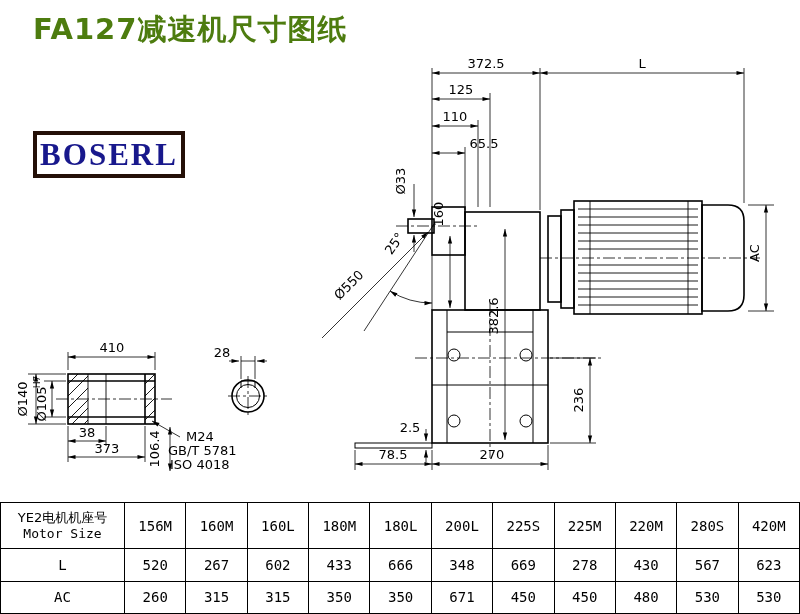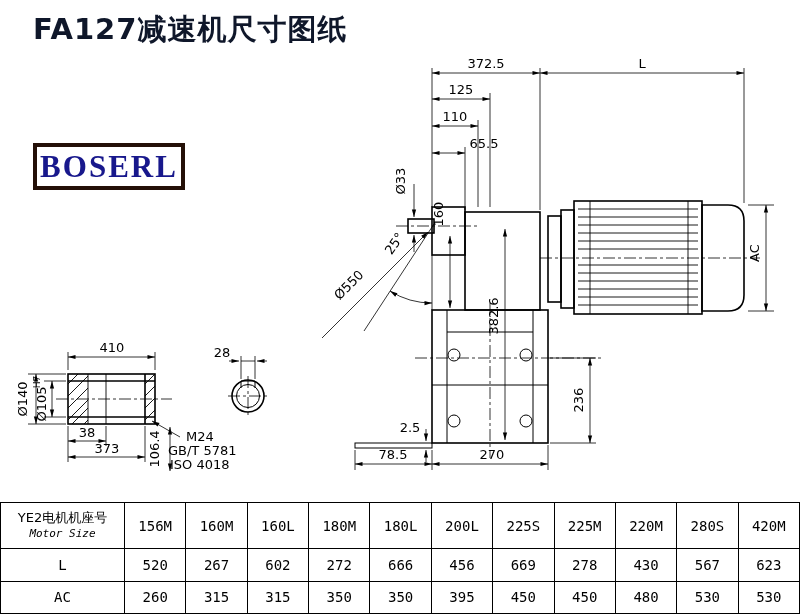--- a/index.html
+++ b/index.html
@@ -1,38 +1,38 @@
 <!DOCTYPE html>
 <html><head>
 <meta charset="utf-8">
 <style>
   html,body { margin:0; padding:0; background:#fff; }
   .canvas { position:relative; width:800px; height:614px; background:#fff; overflow:hidden;
             font-family:"DejaVu Sans",sans-serif; color:#000; }
   .title { position:absolute; left:33px; top:10px; margin:0;
-           font:800 29px "DejaVu Sans",sans-serif; letter-spacing:1px; color:#0f172a; }
-  .logo { position:absolute; left:33px; top:143px; width:152px; height:47px;
+           font:800 29px "DejaVu Sans",sans-serif; letter-spacing:1px; color:#4d7c0f; }
+  .logo { position:absolute; left:33px; top:131px; width:152px; height:47px;
           border:4px solid #241007; box-sizing:border-box;
           display:flex; align-items:center; justify-content:center; background:#fff; }
   .logo span { font-family:"Liberation Serif",serif; font-weight:bold; font-size:31px;
                color:#18188c; letter-spacing:2px; }
   svg.draw { position:absolute; left:0; top:0; }
   .dd { marker-start:url(#arr); marker-end:url(#arr); }
   .de { marker-end:url(#arr); }
   text { stroke:none; }
   table.dims { position:absolute; left:0; top:502px; width:800px; height:112px;
                border-collapse:collapse; table-layout:fixed; background:#fff;
                font-family:"DejaVu Sans Mono",monospace; }
   table.dims th, table.dims td { border:1.5px solid #000; text-align:center;
                vertical-align:middle; padding:0; font-weight:normal; font-size:14px; }
   col.c0 { width:124px; }
   tr.hdr { height:36px; }
   tr.data { height:25px; }
   .hdr-cn { font-size:13px; font-family:"DejaVu Sans",sans-serif; line-height:17px; }
-  .hdr-en { font-size:11px; line-height:16px;font-style:italic; }
+  .hdr-en { font-size:13px; line-height:16px; }
 </style>
 </head>
 <body>
 
 <div class="canvas">
 
   <h1 class="title">FA127减速机尺寸图纸</h1>
 
   <div class="logo">
     <span>BOSERL</span>
@@ -230,37 +230,37 @@
       <th>225M</th>
       <th>220M</th>
       <th>280S</th>
       <th>420M</th>
     </tr>
     <tr class="data">
       <td>L</td>
       <td>520</td>
       <td>267</td>
       <td>602</td>
-      <td>272</td>
+      <td>433</td>
       <td>666</td>
-      <td>456</td>
+      <td>348</td>
       <td>669</td>
       <td>278</td>
       <td>430</td>
       <td>567</td>
       <td>623</td>
     </tr>
     <tr class="data">
       <td>AC</td>
       <td>260</td>
       <td>315</td>
       <td>315</td>
       <td>350</td>
       <td>350</td>
-      <td>395</td>
+      <td>671</td>
       <td>450</td>
       <td>450</td>
       <td>480</td>
       <td>530</td>
       <td>530</td>
     </tr>
   </tbody>
     </table>
 
 </div>

